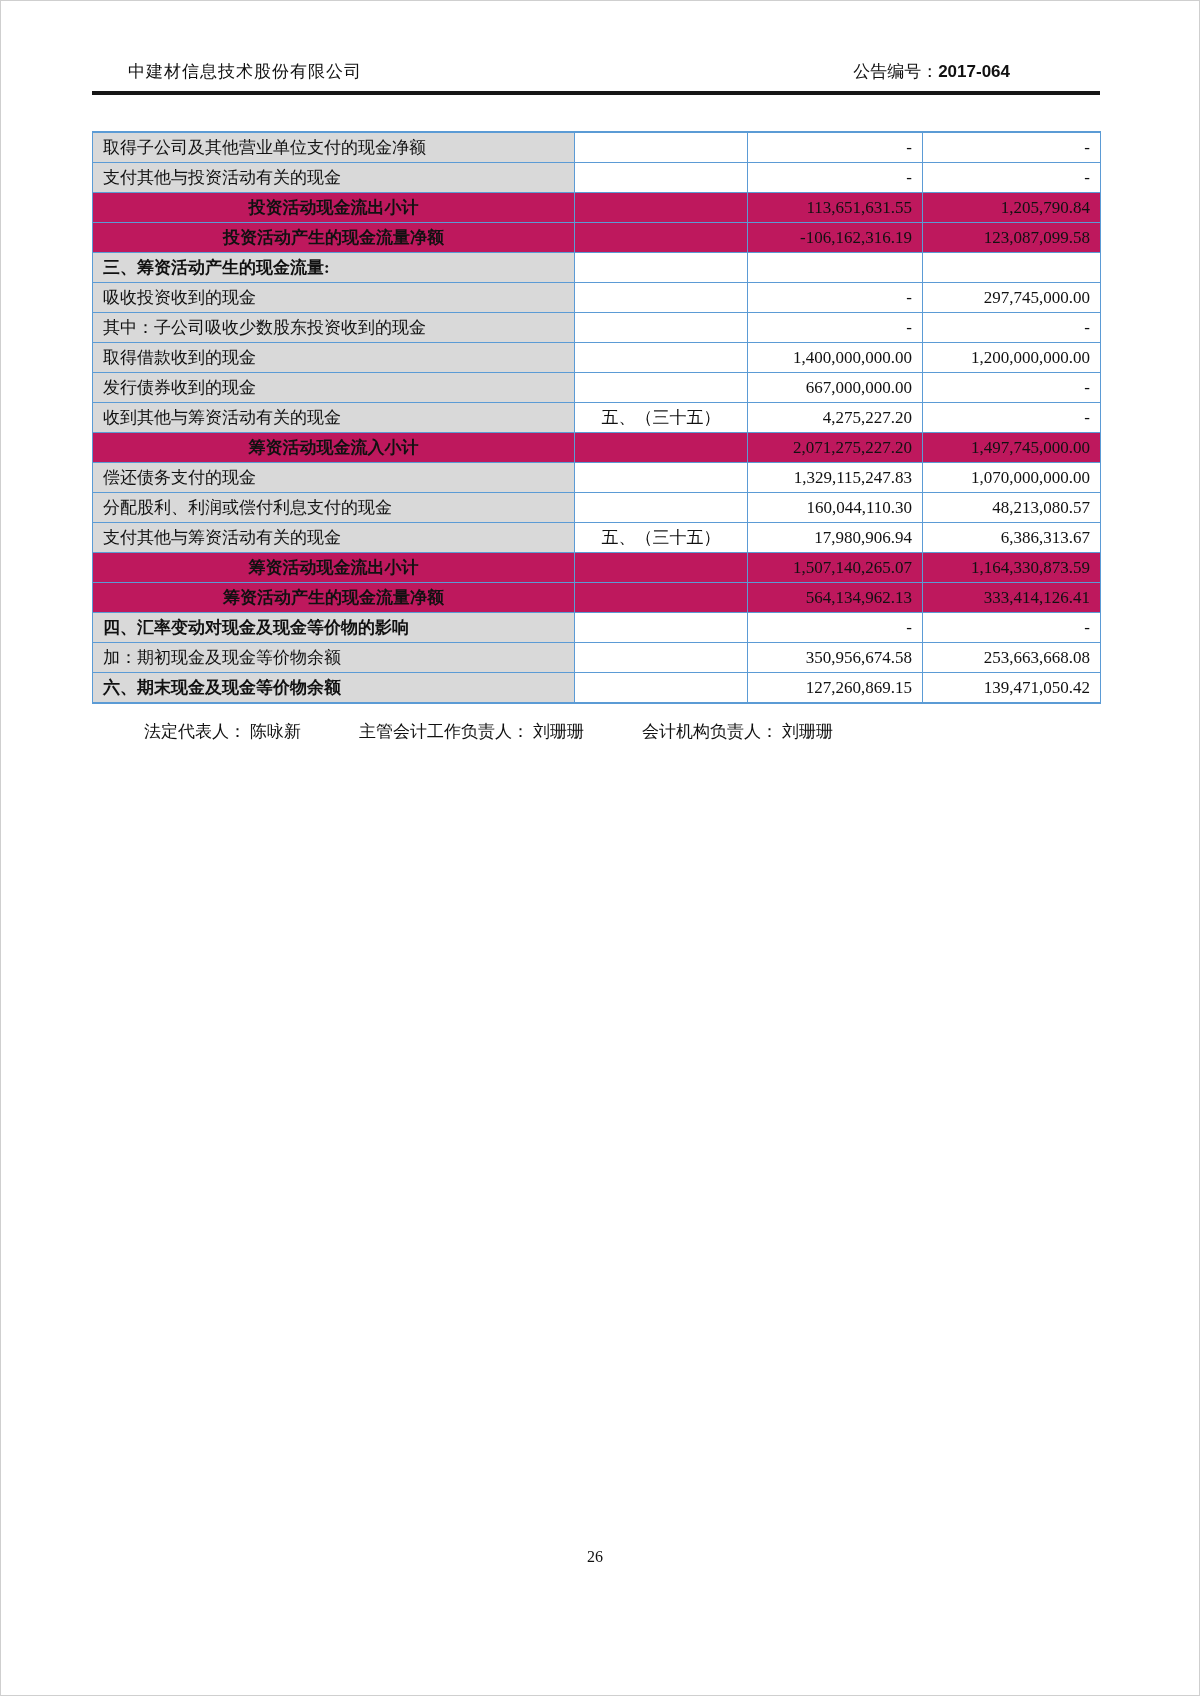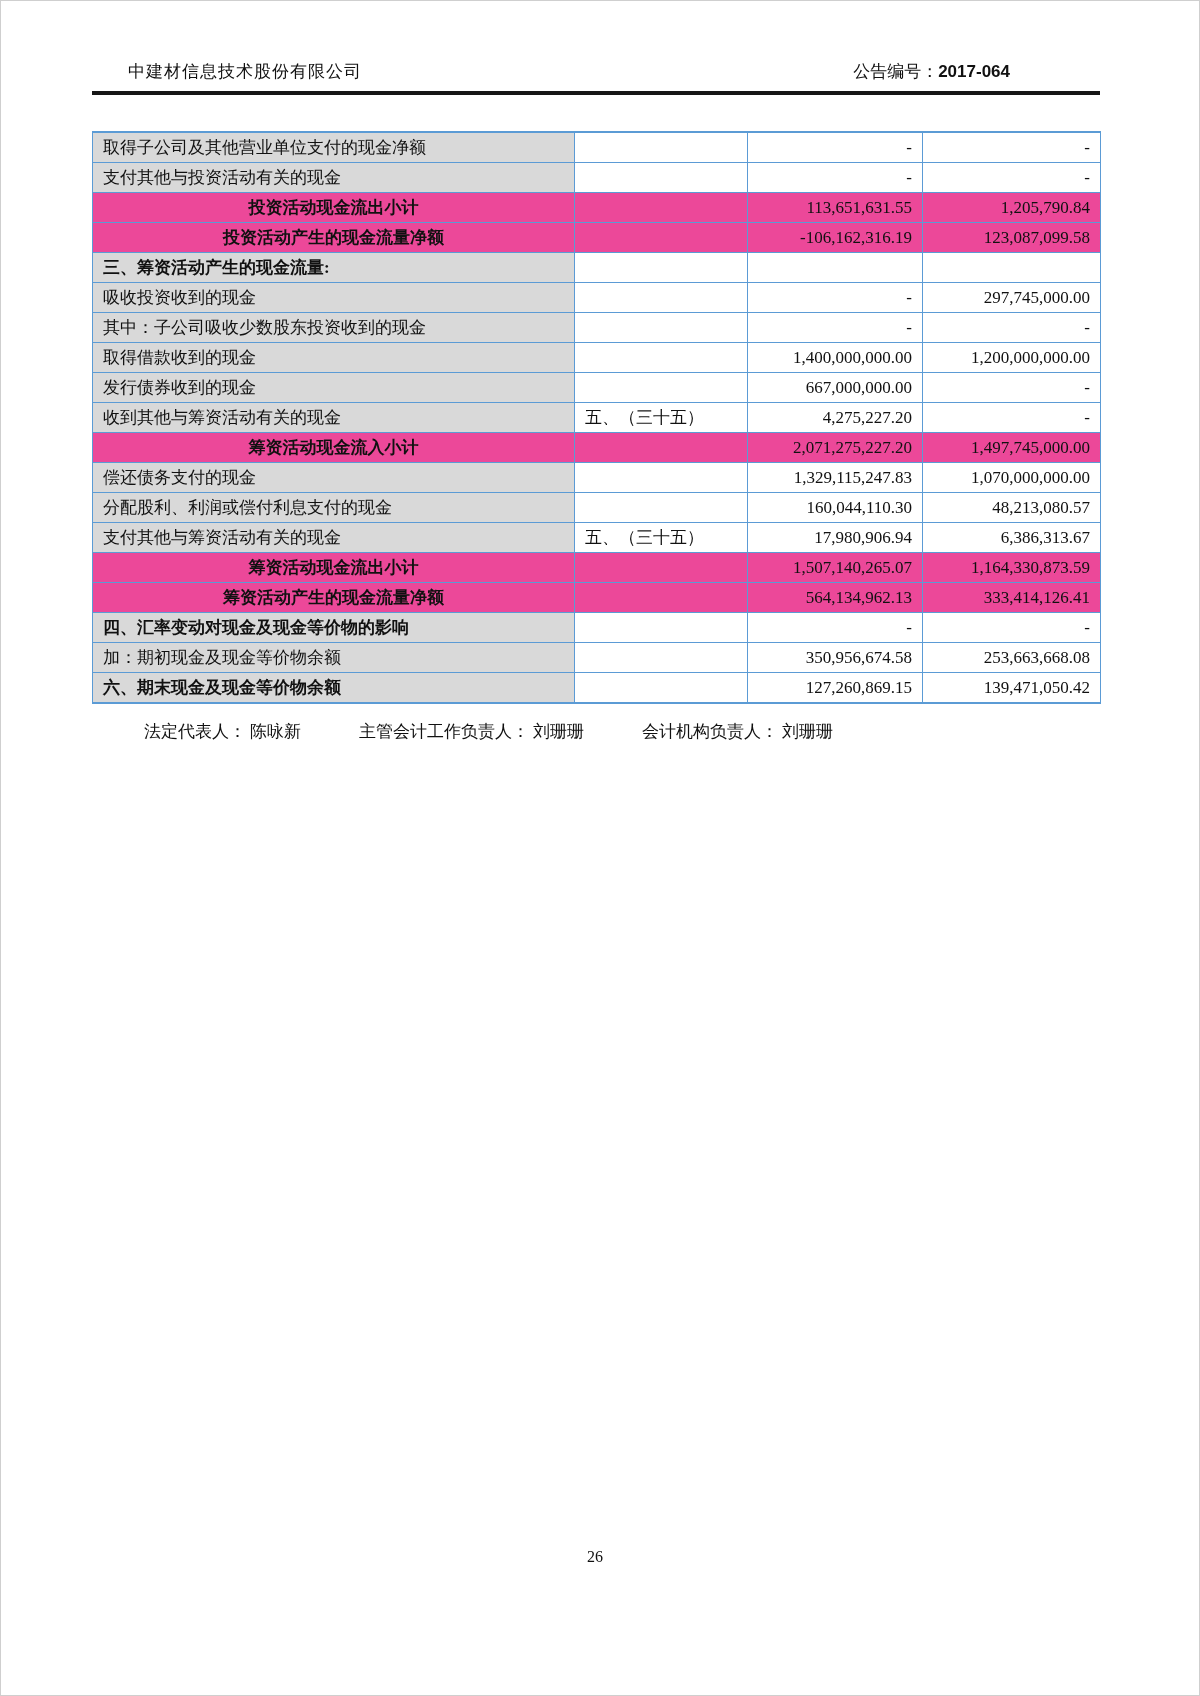--- a/index.html
+++ b/index.html
@@ -33,23 +33,23 @@
     border-bottom:2px solid #5b9bd5;
   }
   table.cf td{
     border:1px solid #5b9bd5;
     height:29px;
     padding:0 10px;
     overflow:hidden;
     white-space:nowrap;
   }
   td.c-label{background:#d9d9d9;text-align:left;padding-left:13px;}
-  td.c-note{}
+  td.c-note{text-align:center;}
   td.c-val{text-align:right;font-family:"Liberation Serif","DejaVu Serif",serif;}
-  tr.row-subtotal td{background:#ec4899;}
+  tr.row-subtotal td{background:#be185d;}
   tr.row-subtotal td.c-label{text-align:center;font-weight:bold;}
   tr.row-section td.c-label{font-weight:bold;}
   .signatures{
     display:flex;
     margin:16px 0 0 52px;
     font-size:17px;
     gap:58px;
   }
   .sig-group{display:flex;gap:4px;}
   .page-number{

